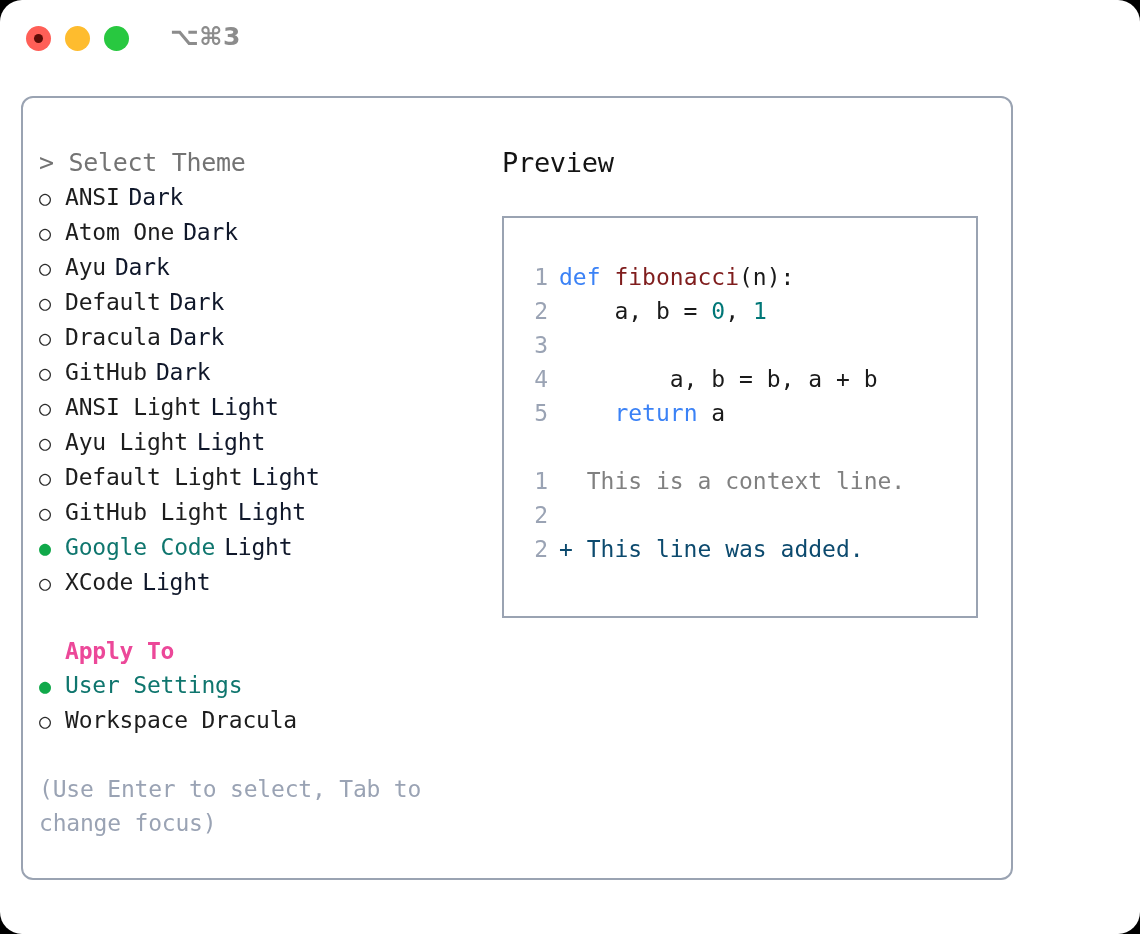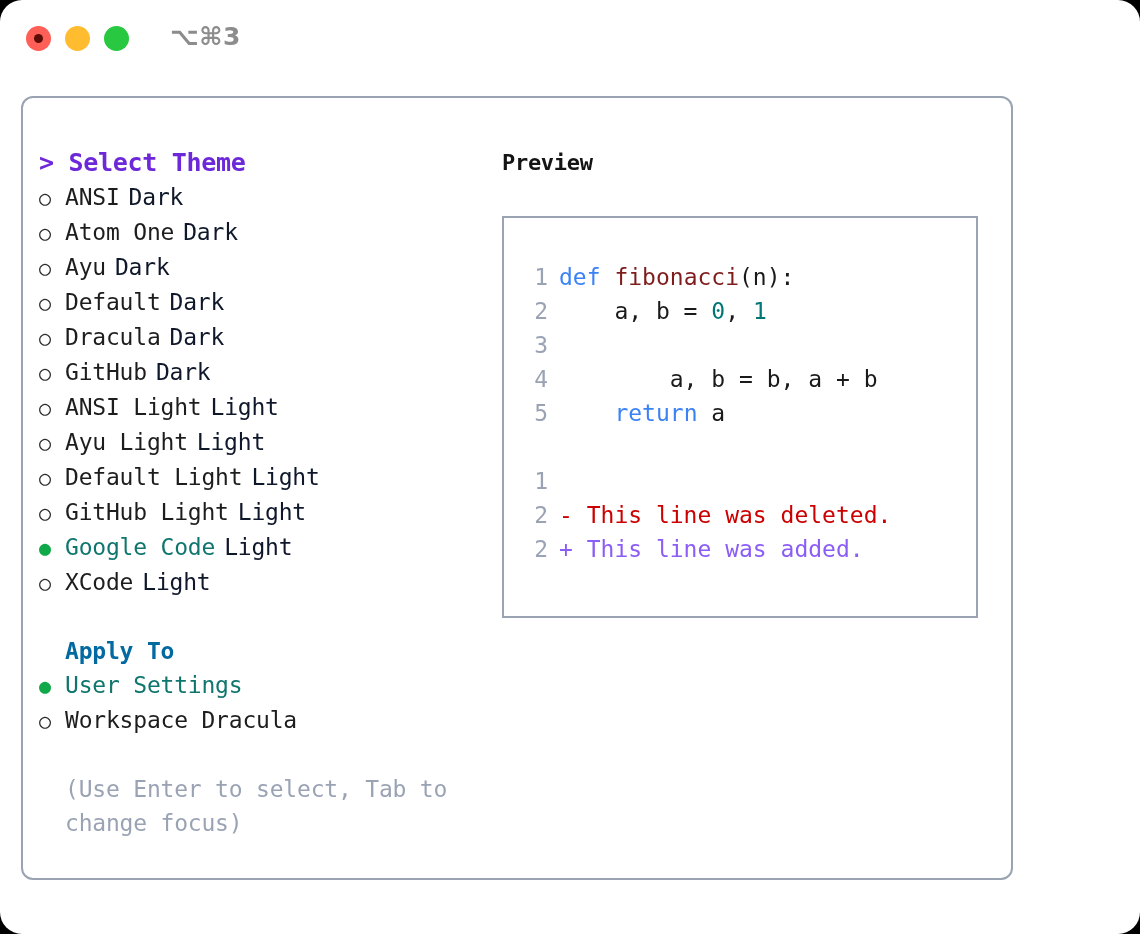--- a/index.html
+++ b/index.html
@@ -88,22 +88,22 @@
   
   .left-col {
     position: absolute;
     left: 16px;
     top: 48px;
     width: 440px;
   }
 
   .header-row {
     font-size: 25px;
-    font-weight: 700;
-    color: #6d28d9;
+    font-weight: 400;
+    color: #737373;
     letter-spacing: -0.3px;
     white-space: pre;
     line-height: 34px;
     margin-bottom: 0px;
   }
 
   .opt {
     display: flex;
     align-items: baseline;
     line-height: 34px;
@@ -124,49 +124,48 @@
   .opt .badge {
     color: #0f172a;
     margin-left: 9px;
   }
 
   .section-gap { height: 34px; }
 
   .subheader {
     font-size: 23px;
     font-weight: 700;
-    color: #0369a1;
+    color: #ec4899;
     line-height: 34px;
     padding-left: 26px;
     white-space: pre;
     letter-spacing: -0.2px;
   }
 
   .hint {
     margin-top: 34px;
     font-size: 23px;
     color: #9aa3b4;
     line-height: 34px;
     width: 400px;
     white-space: pre-wrap;
     letter-spacing: -0.2px;
-    margin-left: 26px;
   }
 
   
   .right-col {
     position: absolute;
     left: 479px;
     top: 48px;
     width: 490px;
   }
 
   .preview-title {
-    font-size: 22px;
-    font-weight: 700;
+    font-size: 27px;
+    font-weight: 400;
     color: #141414;
     line-height: 34px;
     letter-spacing: -0.3px;
   }
 
   .preview-box {
     margin-top: 36px;
     width: 476px;
     height: 402px;
     border: 2px solid #9aa3b2;
@@ -196,21 +195,21 @@
     color: #9aa3b4;
     margin-right: 11px;
   }
 
   .tok-kw   { color: #3b82f6; }
   .tok-fn   { color: #7f1d1d; }
   .tok-num  { color: #007777; }
   .tok-pl   { color: #1a1a1a; }
   .tok-ctx  { color: #808080; }
   .tok-del  { color: #cc0000; }
-  .tok-add  { color: #8b5cf6; margin-top: 28px; }
+  .tok-add  { color: #0c4a6e; margin-top: 28px; }
 
   .blank-line { height: 34px; }
 </style>
 </head>
 <body>
 
 <div class="window">
 
   <div class="titlebar">
     <div class="traffic">
@@ -261,22 +260,22 @@
         <div class="code-area">
           <div id="code-block">
               <div class="code-line"><span class="lnum">1</span><span><span class="tok-kw">def </span><span class="tok-fn">fibonacci</span><span class="tok-pl">(n):</span></span></div>
               <div class="code-line"><span class="lnum">2</span><span><span class="tok-pl">    a, b = </span><span class="tok-num">0</span><span class="tok-pl">, </span><span class="tok-num">1</span></span></div>
               <div class="code-line"><span class="lnum">3</span></div>
               <div class="code-line"><span class="lnum">4</span><span><span class="tok-pl">        a, b = b, a + b</span></span></div>
               <div class="code-line"><span class="lnum">5</span><span><span class="tok-pl">    </span><span class="tok-kw">return</span><span class="tok-pl"> a</span></span></div>
             </div>
           <div class="blank-line"></div>
           <div id="diff-block">
-              <div class="code-line"><span class="lnum">1</span></div>
-              <div class="code-line"><span class="lnum">2</span><span><span class="tok-del">- This line was deleted.</span></span></div>
+              <div class="code-line"><span class="lnum">1</span><span><span class="tok-ctx">  This is a context line.</span></span></div>
+              <div class="code-line"><span class="lnum">2</span></div>
               <div class="code-line"><span class="lnum">2</span><span><span class="tok-add">+ This line was added.</span></span></div>
             </div>
         </div>
       </div>
     </div>
 
   </div>
 </div>
 
 </body></html>

